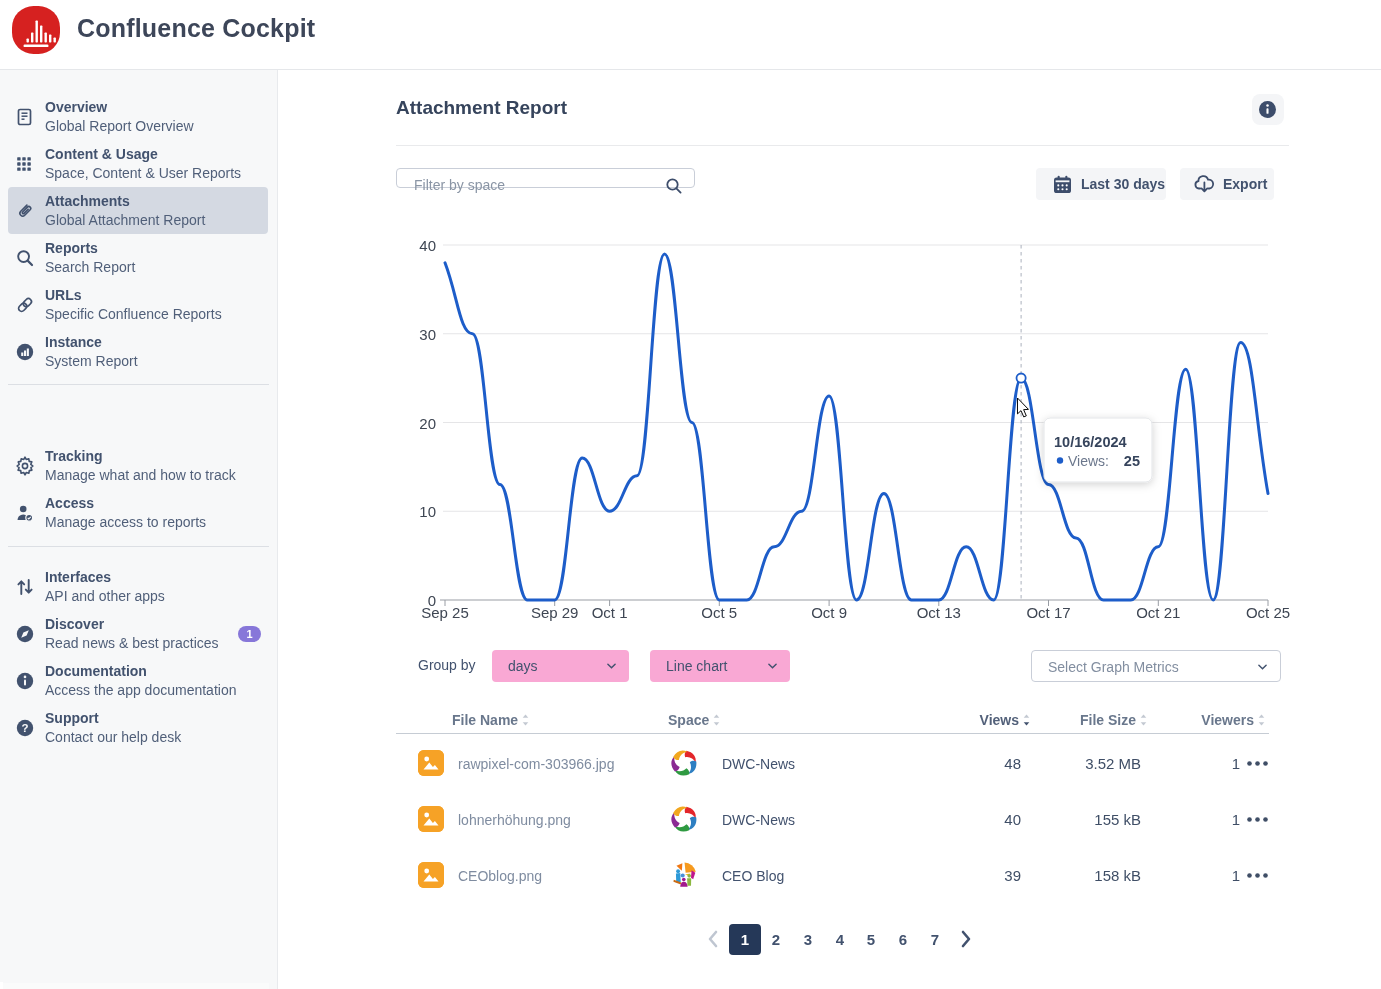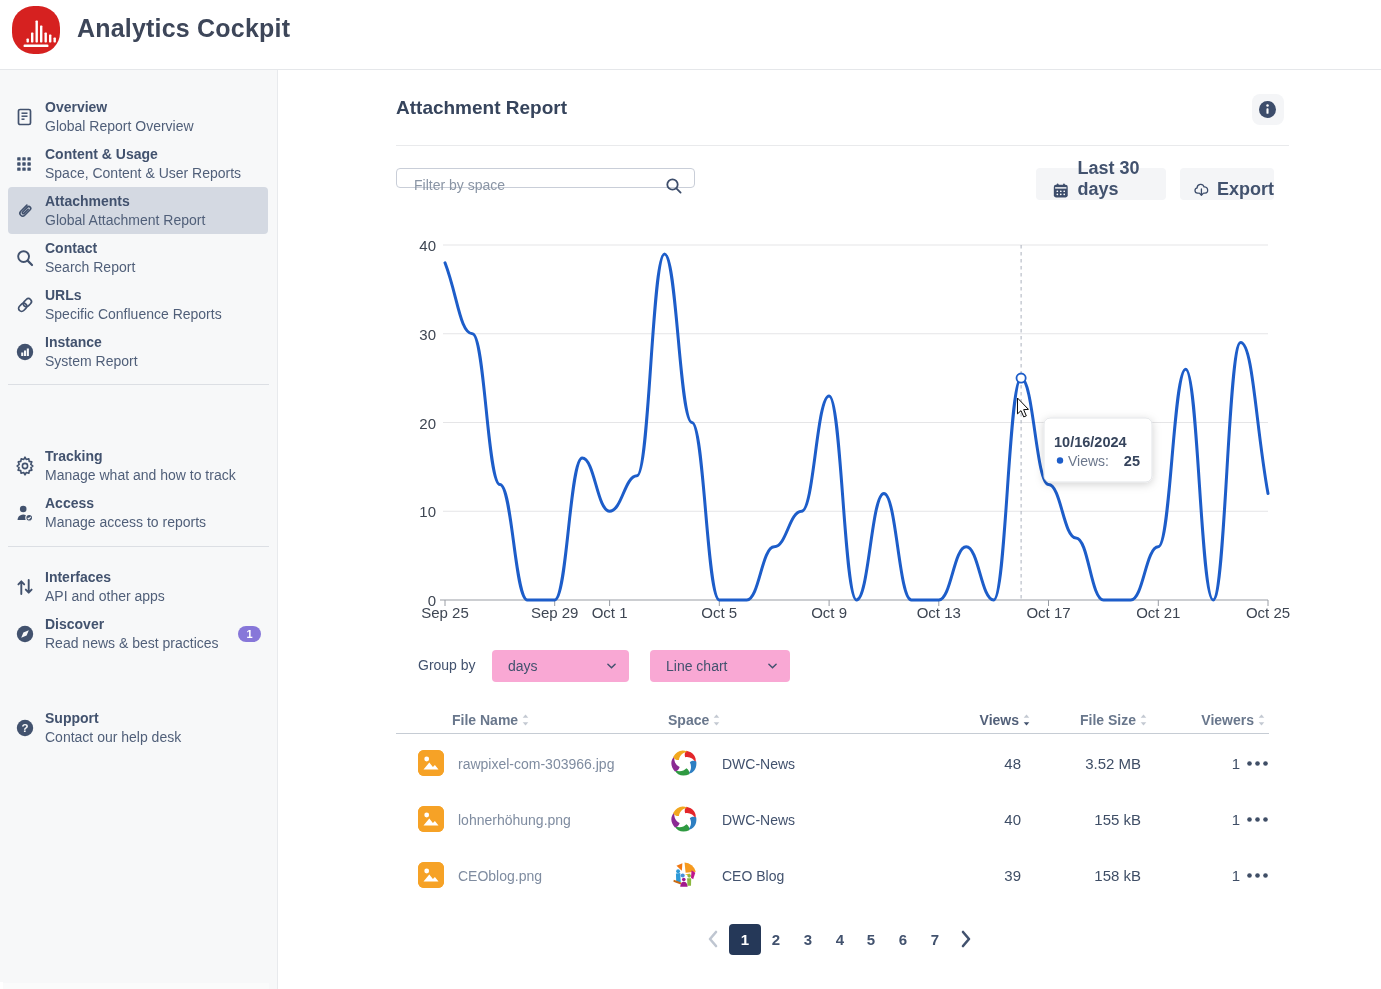--- a/index.html
+++ b/index.html
@@ -27,21 +27,21 @@
 #main { position:absolute; left:279px; top:70px; width:1102px; height:919px; background:#fff; }
 h2.title { position:absolute; left:117px; top:27px; font-size:19px; font-weight:bold; color:#36445c; }
 #infobtn { position:absolute; left:973px; top:24px; width:32px; height:31px; background:#f4f5f7; border-radius:8px; }
 
 .hr1 { position:absolute; left:117px; top:75px; width:893px; height:1px; background:#e9eaec; }
 
 #filter { position:absolute; left:117px; top:98px; width:299px; height:20px; border:1px solid #c9ced8; border-radius:4px; background:#fff; }
 #filter span { position:absolute; left:17px; top:8px; font-size:14px; color:#8a95a5; }
 #filter svg { position:absolute; right:11px; top:8px; }
 .btn { position:absolute; top:98px; height:32px; background:#f4f5f7; border-radius:4px;
-  font-size:18px; font-weight:bold; color:#42526e; display:flex; align-items:flex-end; }
+  font-size:14px; font-weight:bold; color:#42526e; display:flex; align-items:center; }
 #btndays { left:757px; width:130px; }
 #btnexp { left:901px; width:94px; }
 
 .gblbl { position:absolute; left:139px; top:587px; font-size:14px; color:#42526e; }
 .sel { position:absolute; top:580px; height:32px; border-radius:4px; background:#f9a8d4;
   font-size:14px; color:#42526e; }
 .sel .tx { position:absolute; left:16px; top:8px; white-space:nowrap;}
 .sel .ch { position:absolute; right:13px; top:13px; width:9px; height:6px; }
 #sel3 { background:#fff; border:1px solid #c9ced8; color:#828ea0; }
 
@@ -71,21 +71,21 @@
       <rect x="0" y="0" width="48" height="48" rx="21.5" fill="#d62120"></rect>
       <rect x="14.5" y="32.5" width="2.4" height="4.0" rx="0.7" fill="#fff"></rect>
       <rect x="19.0" y="26.5" width="2.4" height="10.0" rx="0.7" fill="#fff"></rect>
       <rect x="23.5" y="14.5" width="2.4" height="22.0" rx="0.7" fill="#fff"></rect>
       <rect x="28.0" y="19.5" width="2.4" height="17.0" rx="0.7" fill="#fff"></rect>
       <rect x="32.5" y="26.5" width="2.4" height="10.0" rx="0.7" fill="#fff"></rect>
       <rect x="37.0" y="28.5" width="2.4" height="8.0" rx="0.7" fill="#fff"></rect>
       <rect x="41.5" y="31.5" width="2.4" height="5.0" rx="0.7" fill="#fff"></rect>
       <rect x="11.5" y="38.5" width="25" height="2.6" rx="1.2" fill="#fff"></rect>
     </svg>
-  <h1>Analytics Cockpit</h1>
+  <h1>Confluence Cockpit</h1>
 </div>
 <div id="side">
     <div class="nav" style="top:23px;">
       <svg class="ic" viewBox="0 0 20 20">
         <rect x="3.5" y="2.5" width="12" height="15" rx="1.6" fill="none" stroke="#42526e" stroke-width="1.7"></rect>
         <line x1="6.5" y1="6.2" x2="12.5" y2="6.2" stroke="#42526e" stroke-width="1.5"></line>
         <line x1="6.5" y1="9.2" x2="12.5" y2="9.2" stroke="#42526e" stroke-width="1.5"></line>
         <line x1="6.5" y1="12.2" x2="9.5" y2="12.2" stroke="#42526e" stroke-width="1.5"></line>
       </svg>
       <div class="tt">Overview</div>
@@ -113,21 +113,21 @@
         </g>
       </svg>
       <div class="tt">Attachments</div>
       <div class="st">Global Attachment Report</div>
     </div>
 <div class="nav" style="top:164px;">
       <svg class="ic" viewBox="0 0 20 20">
         <circle cx="8.6" cy="8.6" r="5.4" fill="none" stroke="#42526e" stroke-width="1.9"></circle>
         <line x1="12.9" y1="12.9" x2="17" y2="17" stroke="#42526e" stroke-width="2.2" stroke-linecap="round"></line>
       </svg>
-      <div class="tt">Contact</div>
+      <div class="tt">Reports</div>
       <div class="st">Search Report</div>
     </div>
 <div class="nav" style="top:211px;">
       <svg class="ic" viewBox="0 0 20 20">
         <g transform="rotate(-45 10 10)">
           <rect x="2.2" y="7" width="9" height="6" rx="3" fill="none" stroke="#42526e" stroke-width="1.7"></rect>
           <rect x="8.8" y="7" width="9" height="6" rx="3" fill="none" stroke="#42526e" stroke-width="1.7"></rect>
         </g>
       </svg>
       <div class="tt">URLs</div>
@@ -172,20 +172,29 @@
       <div class="st">API and other apps</div>
     </div>
 <div class="nav" style="top:540px;">
       <svg class="ic" viewBox="0 0 20 20">
         <circle cx="10" cy="10" r="8.2" fill="#42526e"></circle>
         <path d="M13.8 6.2 L11.6 11.6 L6.2 13.8 L8.4 8.4 Z" fill="#f7f8f9"></path>
       </svg>
       <div class="tt">Discover</div>
       <div class="st">Read news &amp; best practices</div>
       <div class="badge">1</div>
+    </div>
+<div class="nav" style="top:587px;">
+      <svg class="ic" viewBox="0 0 20 20">
+        <circle cx="10" cy="10" r="8.2" fill="#42526e"></circle>
+        <rect x="9" y="8.6" width="2" height="6" rx="1" fill="#f7f8f9"></rect>
+        <circle cx="10" cy="5.9" r="1.3" fill="#f7f8f9"></circle>
+      </svg>
+      <div class="tt">Documentation</div>
+      <div class="st">Access the app documentation</div>
     </div>
 <div class="nav" style="top:634px;">
       <svg class="ic" viewBox="0 0 20 20">
         <circle cx="10" cy="10" r="8.2" fill="#42526e"></circle>
         <text x="10" y="14.4" text-anchor="middle" font-size="11.5" font-weight="bold" fill="#f7f8f9" font-family="Liberation Sans">?</text>
       </svg>
       <div class="tt">Support</div>
       <div class="st">Contact our help desk</div>
     </div>
 <div style="position:absolute;left:0;top:912px;width:3px;height:7px;background:#fff;"></div>
@@ -229,20 +238,26 @@
   <div id="chart"></div>
   <div class="gblbl">Group by</div>
   <div class="sel" id="sel1" style="left:213px;width:137px;">
       <span class="tx">days</span>
       <svg class="ch" viewBox="0 0 10 6">
         <path d="M1 1 L5 5 L9 1" fill="none" stroke="#42526e" stroke-width="1.6" stroke-linecap="round"></path>
       </svg>
     </div>
   <div class="sel" id="sel2" style="left:371px;width:140px;">
       <span class="tx">Line chart</span>
+      <svg class="ch" viewBox="0 0 10 6">
+        <path d="M1 1 L5 5 L9 1" fill="none" stroke="#42526e" stroke-width="1.6" stroke-linecap="round"></path>
+      </svg>
+    </div>
+  <div class="sel" id="sel3" style="left:752px;width:250px;">
+      <span class="tx">Select Graph Metrics</span>
       <svg class="ch" viewBox="0 0 10 6">
         <path d="M1 1 L5 5 L9 1" fill="none" stroke="#42526e" stroke-width="1.6" stroke-linecap="round"></path>
       </svg>
     </div>
   <div id="table">
 <div class="thr"></div>
 <div class="thead" style="left:131px;margin-left:42px;">File Name<svg width="9" height="14" viewBox="0 0 9 14" style="display:inline-block;vertical-align:-2px;margin-left:3px;">
           <path d="M4.5 1.5 L7.3 4.8 L1.7 4.8 Z" fill="#c3c9d2"></path>
           <path d="M4.5 12.5 L1.7 9.2 L7.3 9.2 Z" fill="#c3c9d2"></path>
         </svg></div>

